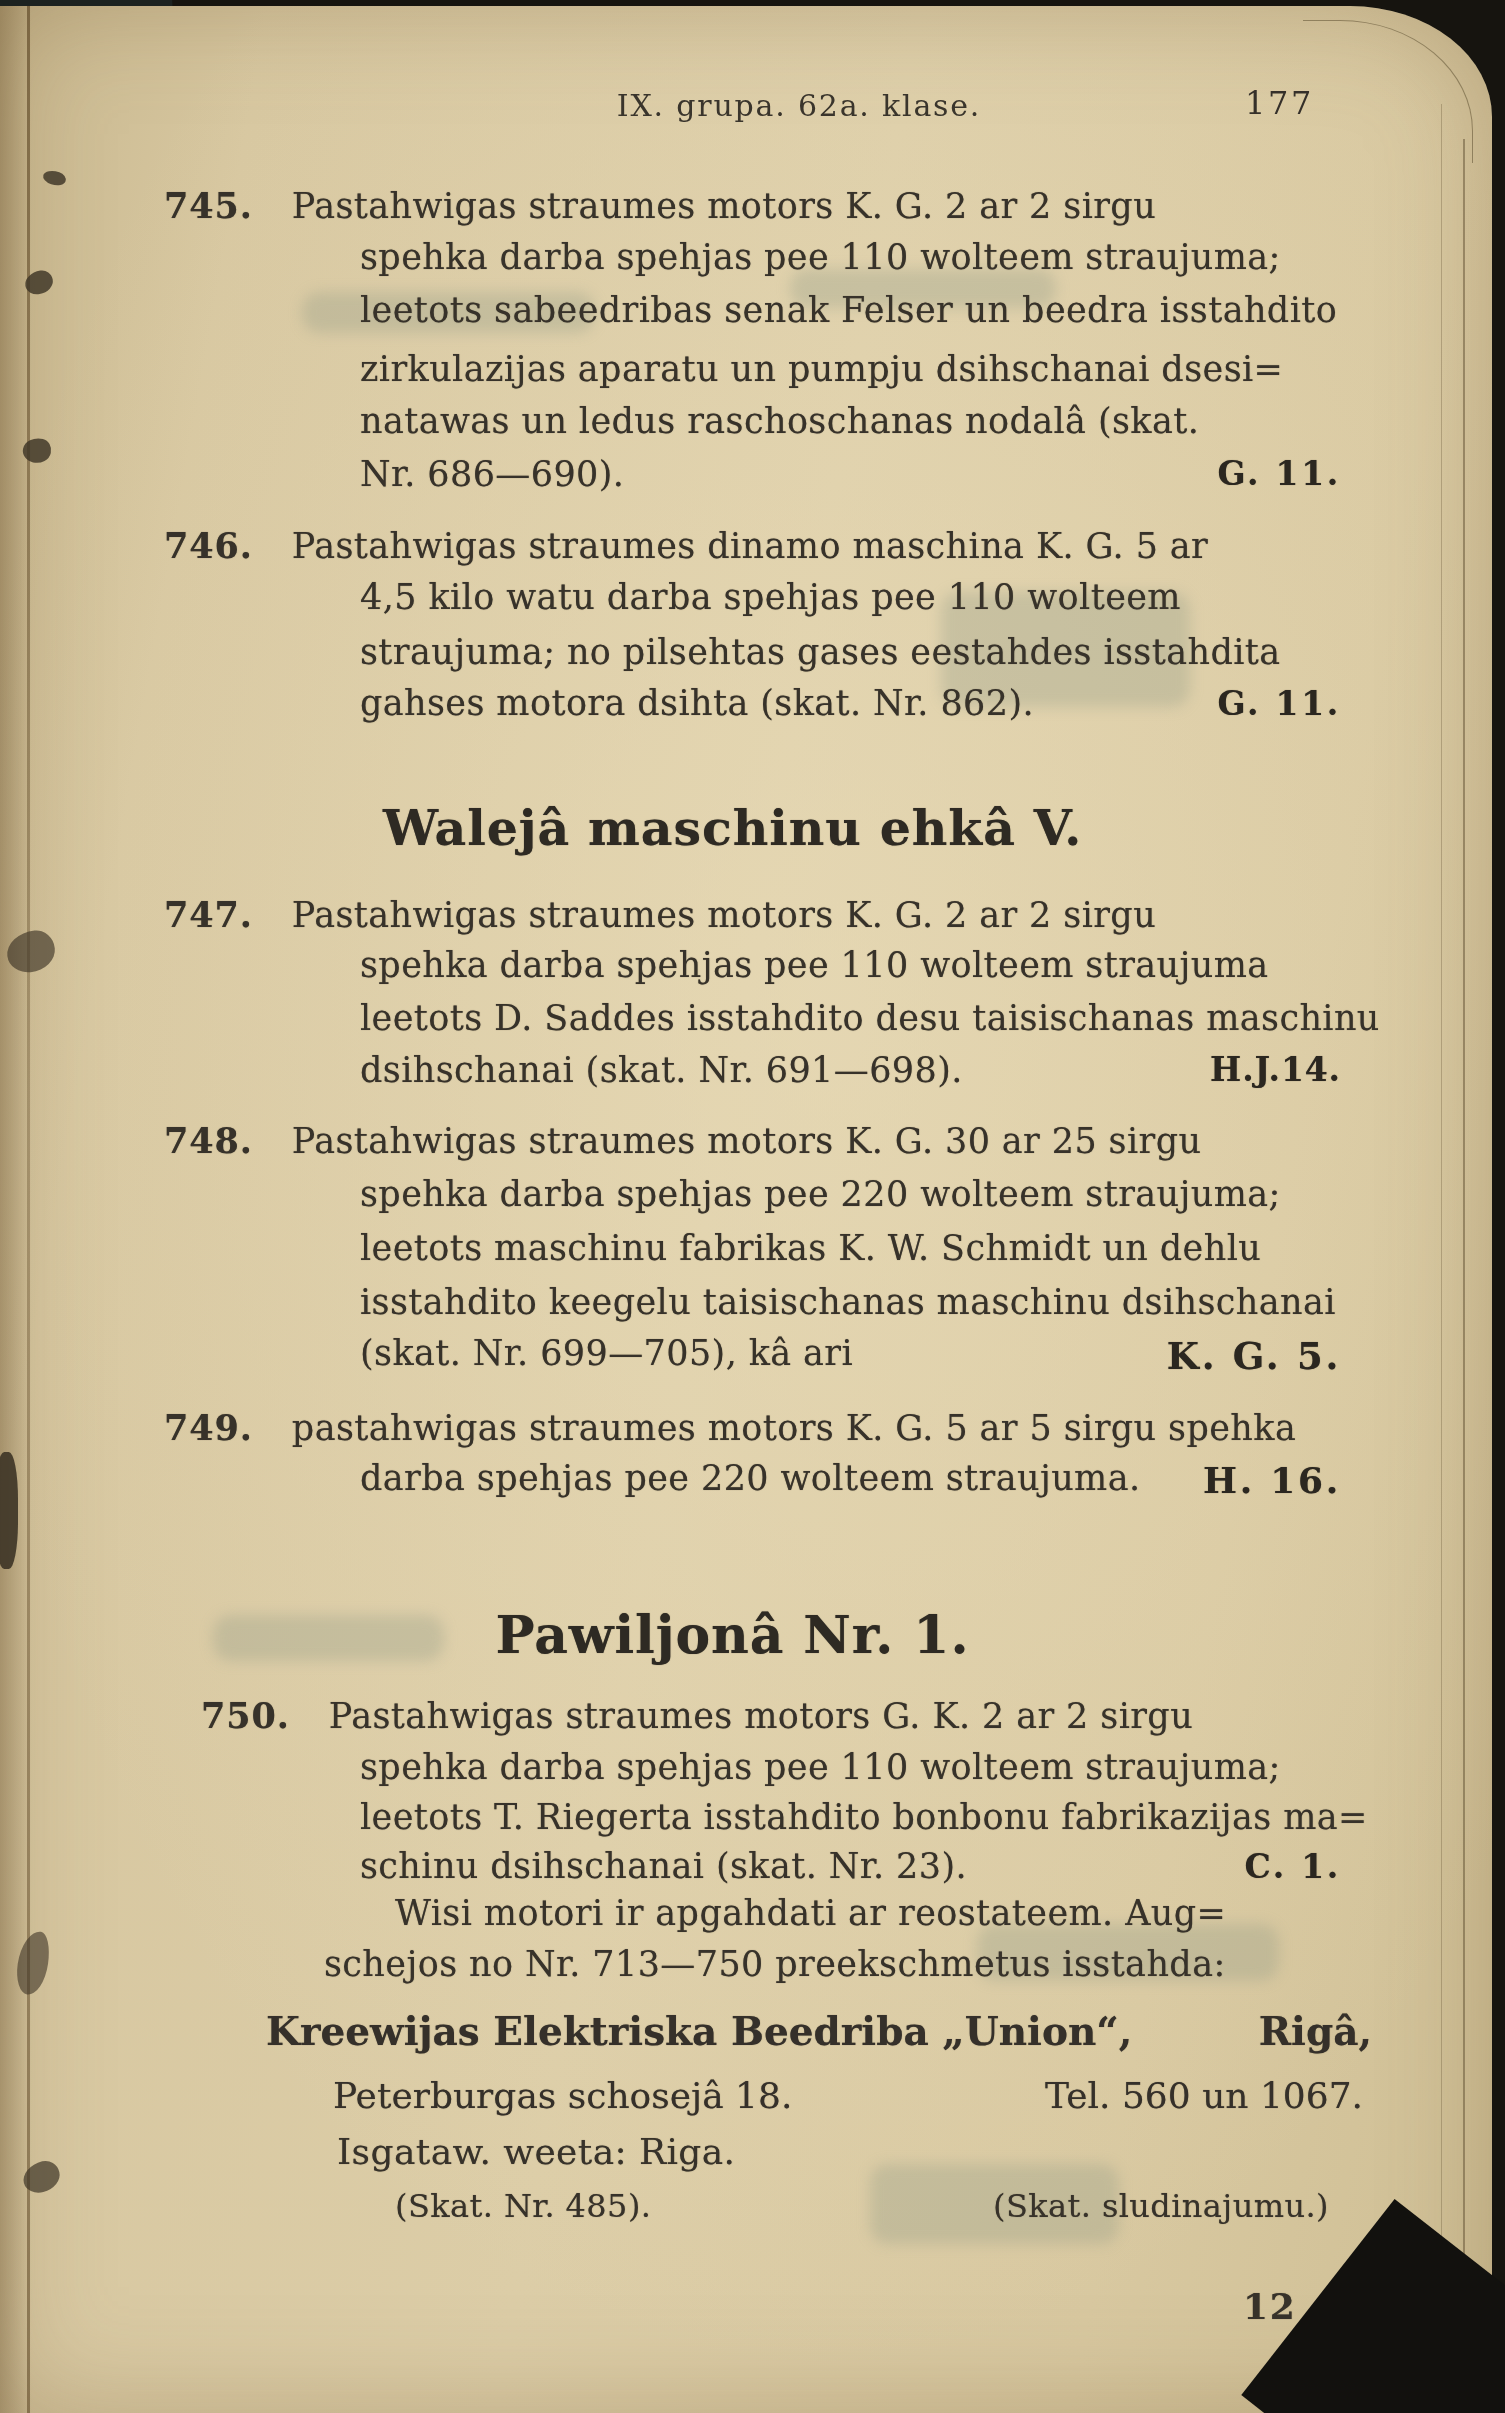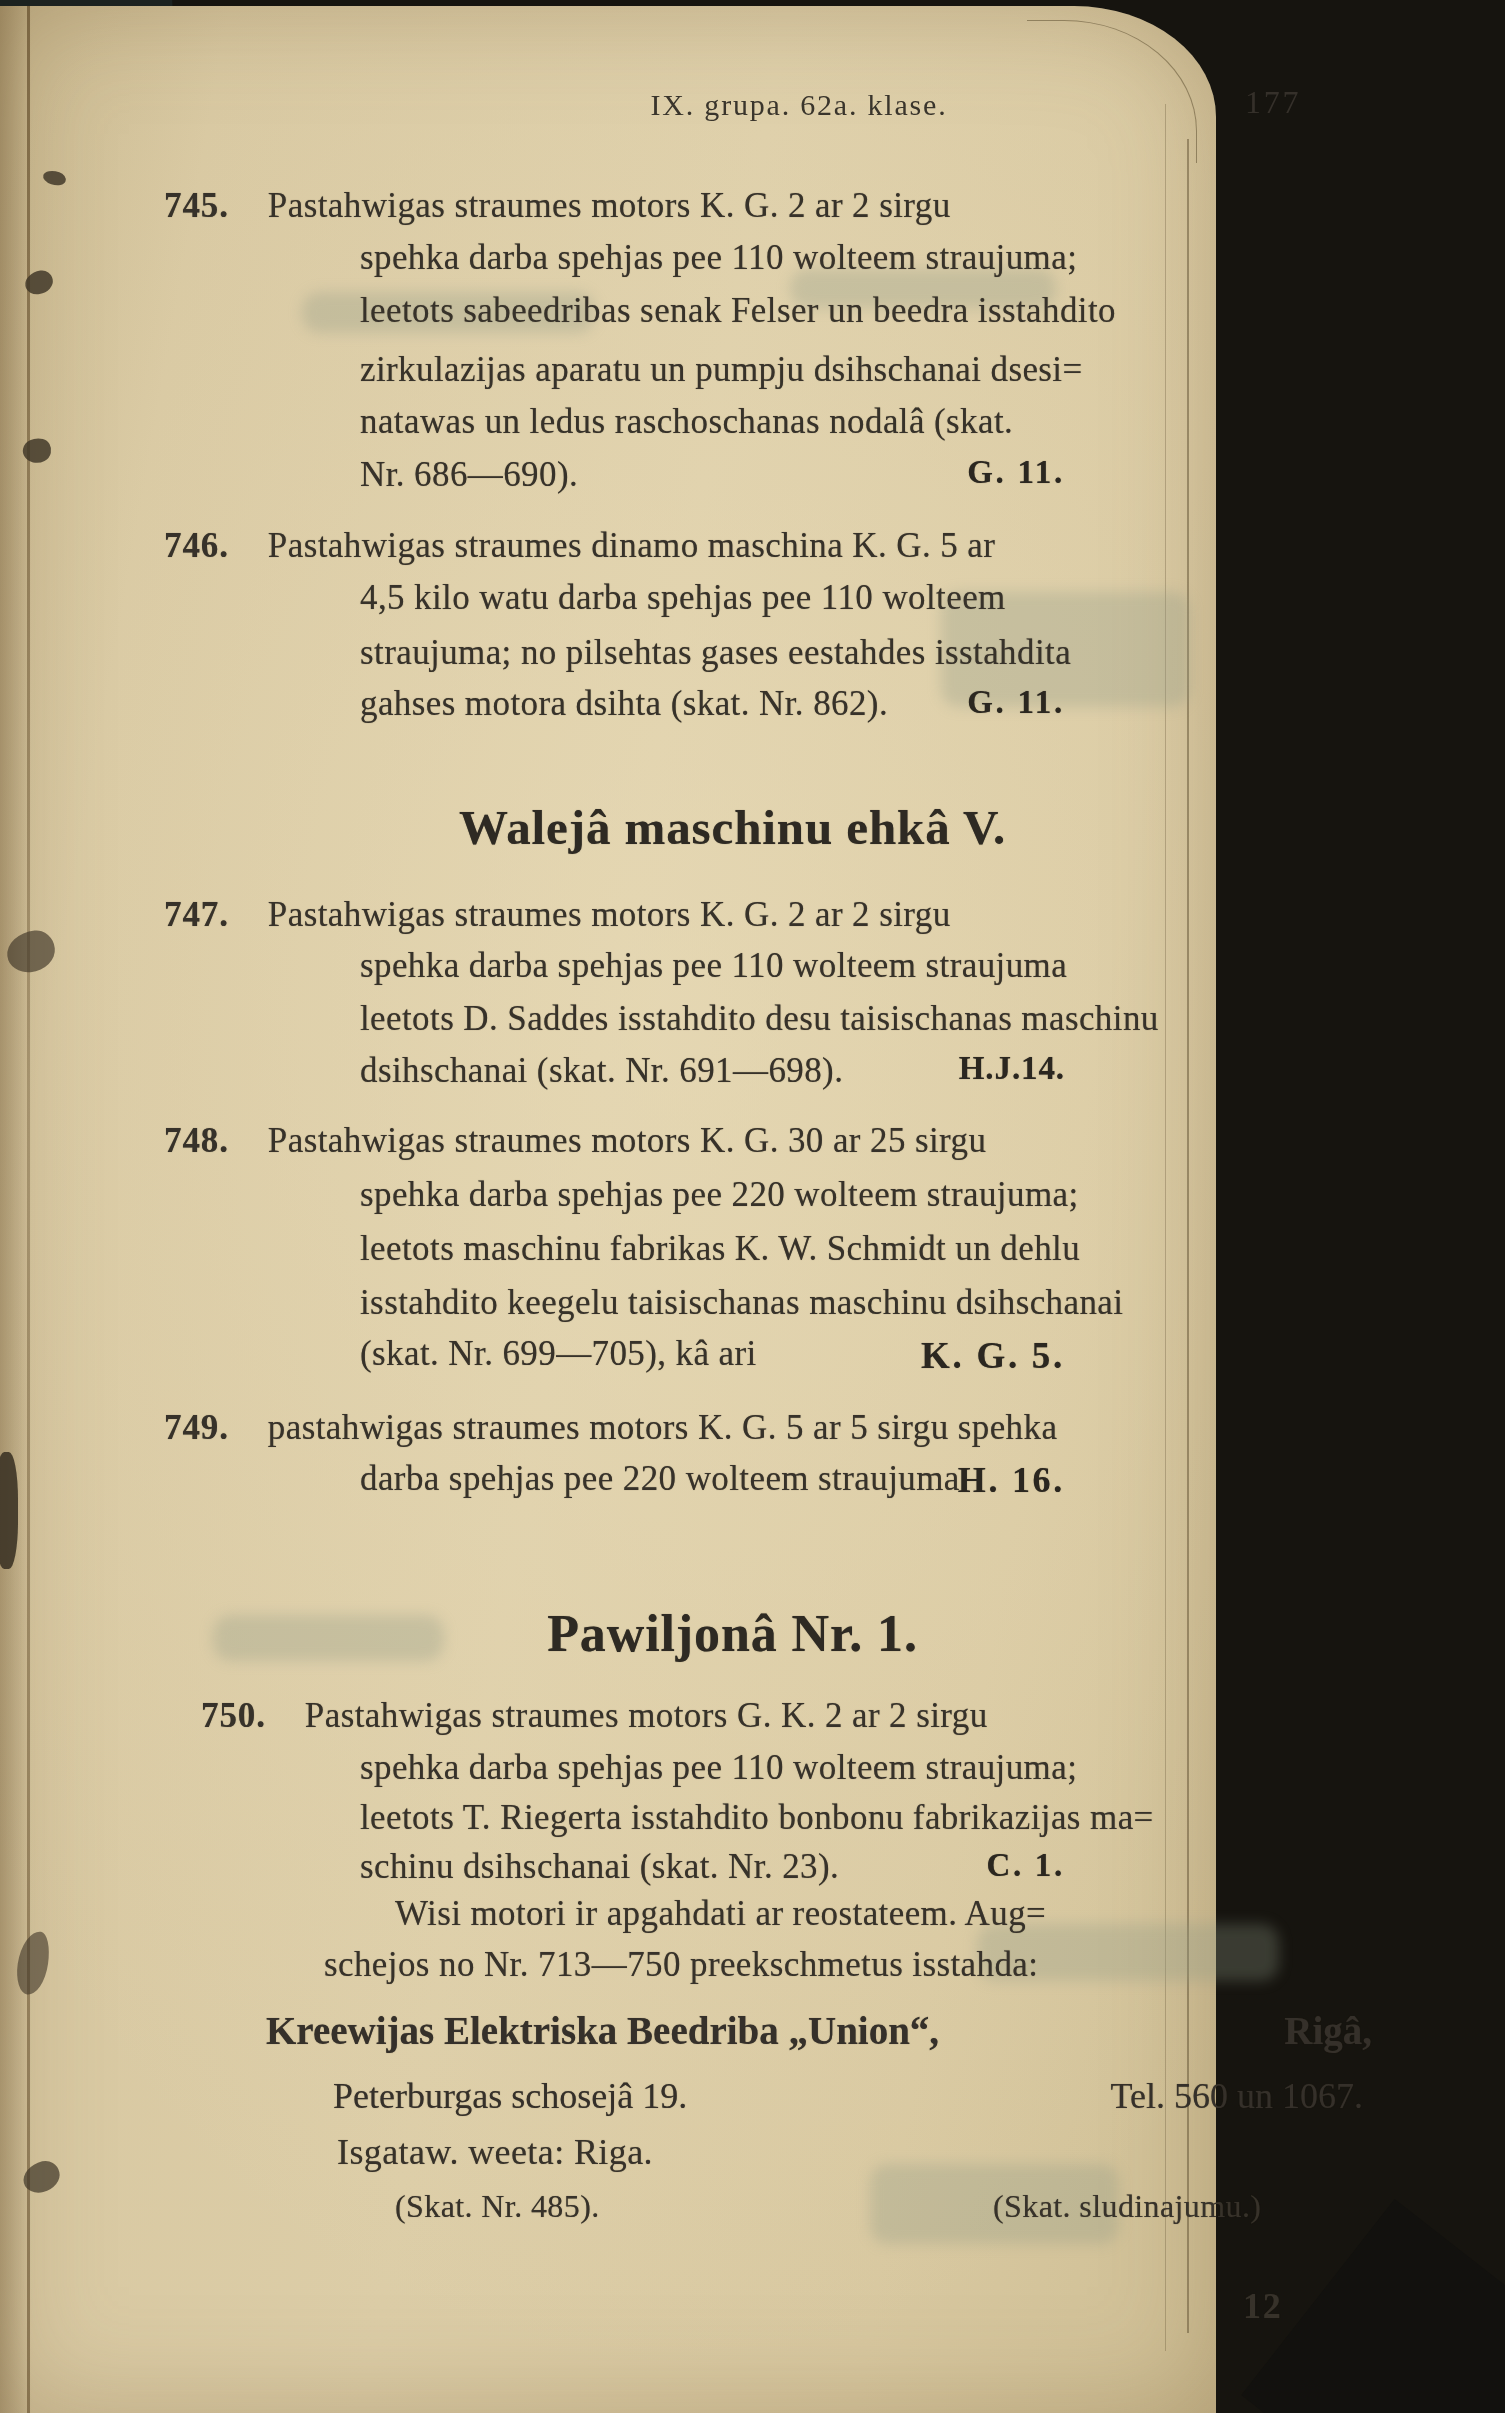--- a/index.html
+++ b/index.html
@@ -2,27 +2,26 @@
 <html style="font-size:14px"><head>
 <meta charset="utf-8">
 <style>
   html,body{margin:0;padding:0;}
   .stage{
     position:relative; width:1506px; height:2413px;
     background:#16140f; overflow:hidden;
     font-family:"DejaVu Serif", serif;
   }
   .paper{
-    position:absolute; left:0; top:6.2px; width:1216px; height:2407px;
+    position:absolute; left:0; top:6.2px; width:1492px; height:2407px;
     background:
       radial-gradient(ellipse 1243px 1954px at 55% 42%, rgba(236,223,188,.55), rgba(0,0,0,0) 70%),
       linear-gradient(100deg,#c9b88f 0%, #d7c7a0 14%, #dccda7 48%, #d8c8a0 78%, #cfbf95 100%);
     border-top-right-radius:142px 111px;
     box-shadow:inset 0 0 107px rgba(120,95,55,.35);
-    font-family:Liberation Serif, serif;
   }
   .corner-tl{position:absolute; left:-32px; top:-23px; width:204px; height:41px;
     background:#1c2220; transform:rotate(-2.5deg);}
   .corner-br{position:absolute; right:-98px; bottom:-107px; width:320px; height:249px;
     background:#12110e; transform:rotate(38deg);}
   .corner-arc{position:absolute; top:14px; right:19.5px; width:169px; height:142px;
     border-top-right-radius:133px 111px; border-top:1.8px solid rgba(96,80,50,.55);
     border-right:1.8px solid rgba(96,80,50,.55); pointer-events:none;}
   .edgeline1{position:absolute; top:133px; bottom:80px; right:27px; width:0;
     border-left:2.7px solid rgba(96,80,50,.5);}
@@ -124,21 +123,21 @@
     <div class="code" style="top:1841px;">C. 1.</div>
 
     <div class="line" style="left:395px;top:1890px;">Wisi motori ir apgahdati ar reostateem.  Aug=</div>
     <div class="line" style="left:324px;top:1941px;">schejos no Nr. 713—750 preekschmetus isstahda:</div>
 
     <div class="spread" style="left:266px;top:2002px;width:1106px;font-weight:bold;font-size:39px;">
       <span>Kreewijas Elektriska Beedriba „Union“,</span>
       <span>Rigâ,</span>
     </div>
     <div class="spread" style="left:333px;top:2069px;width:1030px;font-size:36px;">
-      <span>Peterburgas schosejâ 19.</span>
+      <span>Peterburgas schosejâ 18.</span>
       <span>Tel. 560 un 1067.</span>
     </div>
     <div class="line" style="left:337px;top:2128px;font-size:36px;">Isgataw. weeta: Riga.</div>
     <div class="line" style="left:395px;top:2184px;font-size:32px;">(Skat. Nr. 485).</div>
     <div class="line" style="left:993px;top:2184px;font-size:32px;">(Skat. sludinajumu.)</div>
 
     <div class="line" style="left:1243px;top:2239px;font-size:36px;font-weight:bold;letter-spacing:1.8px;margin-top:43px;">12</div>
 
   </div>
   <div class="corner-br"></div>

